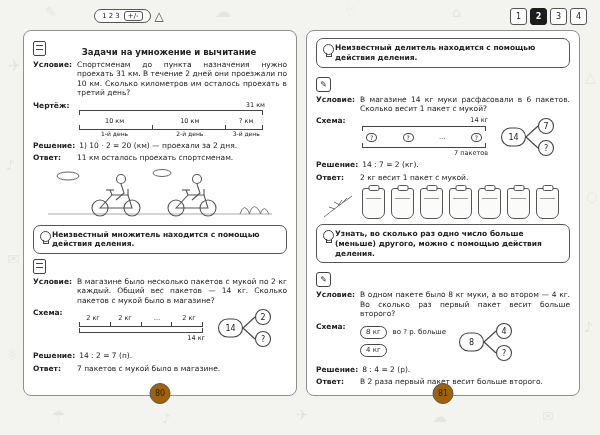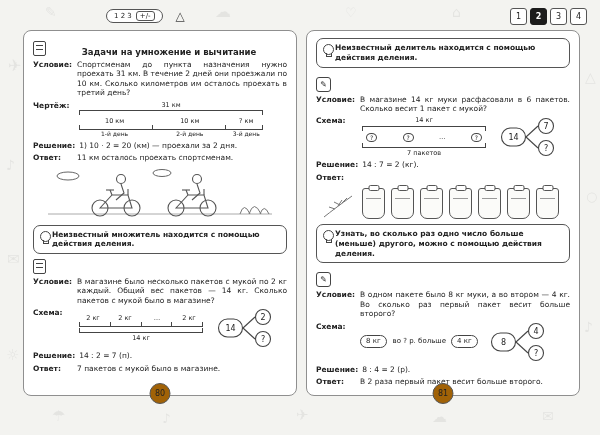--- a/index.html
+++ b/index.html
@@ -3,21 +3,21 @@
 <meta charset="utf-8">
 <style>
   html,body{margin:0;padding:0;}
   body{
     width:600px;height:435px;position:relative;overflow:hidden;
     background:#f3f3f0;color:#222;
     font-family:"DejaVu Sans",sans-serif;
   }
   .doodle{position:absolute;color:#999;opacity:.16;pointer-events:none;line-height:1;}
   
-  .calc-badge{position:absolute;top:9px;left:106px;display:flex;align-items:center;gap:13px;}
+  .calc-badge{position:absolute;top:9px;left:94px;display:flex;align-items:center;gap:4px;}
   .pill{display:flex;align-items:center;gap:4px;background:#fff;border:1.2px solid #555;border-radius:9px;padding:1px 7px;font-size:7px;}
   .ops{border:1px solid #555;border-radius:3px;padding:0 3px;background:#fff;font-size:7px;}
   .tri{font-size:12px;color:#444;line-height:1;}
   .tabs{position:absolute;top:8px;right:13px;display:flex;gap:3px;}
   .tab{width:15px;height:15px;border:1px solid #555;border-radius:3px;background:#fff;font-size:8px;
        display:flex;align-items:center;justify-content:center;cursor:pointer;}
   .tab.active{background:#1c1c1c;color:#fff;border-color:#1c1c1c;font-weight:bold;}
   
   .page{position:absolute;top:30px;width:274px;height:366px;background:#fff;border:1.4px solid #8f8f8f;
         border-radius:8px;padding:7px 9px 10px;box-sizing:border-box;}
@@ -39,35 +39,35 @@
   .nb{width:11px;height:13px;border:1.2px solid #444;border-radius:2px;position:relative;background:#fff;flex:0 0 auto;}
   .nb::before{content:"";position:absolute;left:2px;right:2px;top:3px;border-top:1px solid #444;}
   .nb::after{content:"";position:absolute;left:2px;right:2px;top:7px;border-top:1px solid #444;}
   .bulb{width:9px;height:9px;border:1.2px solid #444;border-radius:50%;position:relative;flex:0 0 auto;margin-top:1px;}
   .bulb::after{content:"";position:absolute;left:2px;top:8px;width:4px;height:3px;border:1px solid #444;border-top:none;}
   .pbox{display:inline-flex;width:13px;height:13px;border:1px solid #444;border-radius:3px;background:#fff;
         align-items:center;justify-content:center;font-size:8px;color:#333;}
   
   .chz{width:188px;font-size:6.5px;color:#222;}
   .sch-col{width:128px;font-size:6.5px;}
-  .chz-total{text-align:center;}
+  .chz-total{text-align:right;}
   .br-down{height:4px;border:1px solid #444;border-bottom:none;margin:1px 2px 2px;}
   .br-up{height:4px;border:1px solid #444;border-top:none;margin:1px 2px;}
   .frow{display:flex;align-items:center;}
   .c2{flex:2;text-align:center;}
   .c1{flex:1;text-align:center;}
   .segline{display:flex;height:5px;margin:0 2px;}
   .seg{border-left:1px solid #444;border-bottom:1px solid #444;}
   .seg.last{border-right:1px solid #444;}
   .days span{font-size:6px;}
   .scheme{display:flex;align-items:center;gap:12px;flex:1;}
   .qrow{display:flex;justify-content:space-between;padding:0 6px;align-items:center;}
   .oval{border:1px solid #444;border-radius:50%;padding:0 3px;font-size:6px;background:#fff;}
   .oval.big{border-radius:10px;padding:1px 5px;font-size:7px;}
-  .sch2{display:flex;flex-direction:row;gap:5px;}
+  .sch2{display:flex;flex-direction:column;gap:5px;}
   .sch2-row{display:flex;align-items:center;gap:6px;}
   .sch2-txt{font-size:7px;}
   .bond .bshape{fill:none;stroke:#444;stroke-width:1.1;}
   .bond .btxt{font-size:8px;fill:#222;text-anchor:middle;font-family:"DejaVu Sans",sans-serif;}
   
   .illus{display:block;margin:3px auto 0;}
   .sacks-row{display:flex;align-items:flex-end;gap:6px;margin:6px 4px 2px;}
   .sack{width:21px;height:29px;border:1px solid #555;border-radius:3px 3px 7px 7px;background:#fbfbf9;position:relative;}
   .sack::before{content:"";position:absolute;top:-4px;left:50%;transform:translateX(-50%);
                 width:9px;height:4px;border:1px solid #555;border-radius:2px;background:#fff;}
@@ -274,20 +274,21 @@
     </div>
   </div>
 
   <div class="row">
     <span class="lbl">Решение:</span>
     <span class="txt">14 : 7 = 2 (кг).</span>
   </div>
 
   <div class="row">
     <span class="lbl">Ответ:</span>
+    <span class="txt">2 кг весит 1 пакет с мукой.</span>
   </div>
 
   <div class="sacks-row">
     <svg width="36" height="28" viewBox="0 0 36 28">
       <g stroke="#777" fill="none" stroke-width="1">
         <path d="M4 26 Q14 18 32 5"></path>
         <path d="M18 15 l4 -6 M22 12 l5 -5 M15 18 l-6 -2 M20 14 l-6 -3"></path>
       </g>
     </svg>
     <div class="sack"></div>

